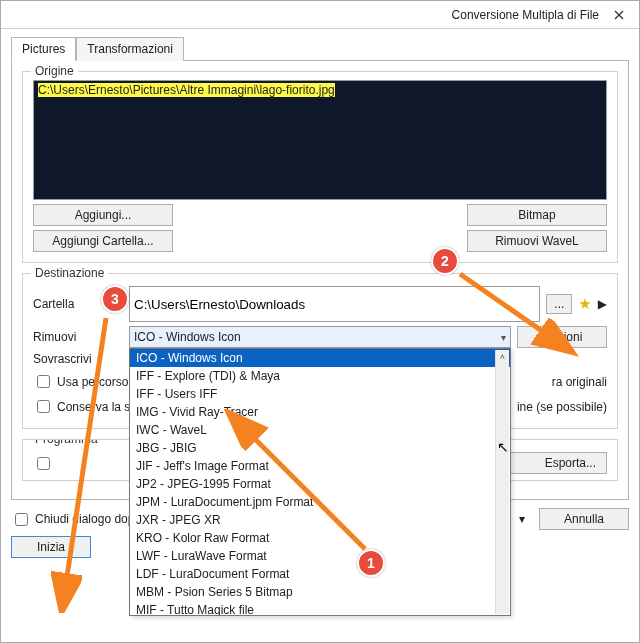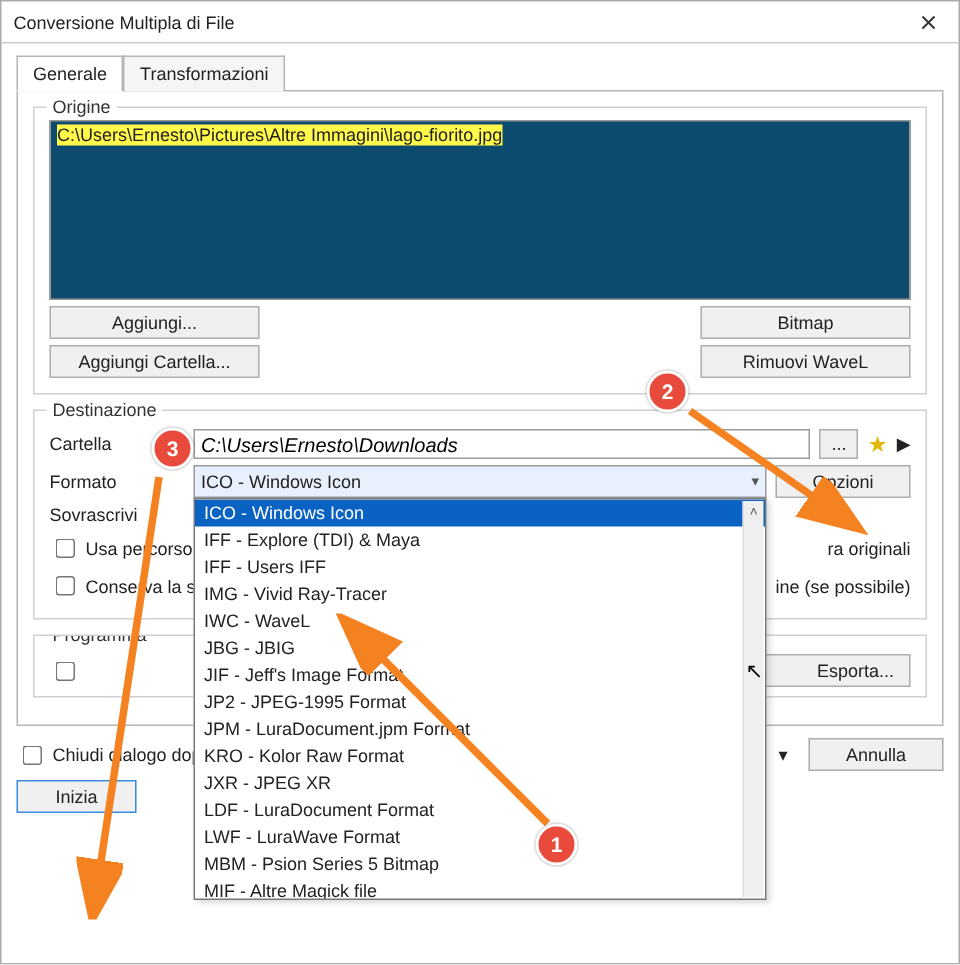--- a/index.html
+++ b/index.html
@@ -1,41 +1,41 @@
 <!DOCTYPE html>
 <html><head>
 <meta charset="utf-8">
 <style>
   * { box-sizing: border-box; }
   html, body { margin:0; padding:0; font-family: "Segoe UI", Tahoma, sans-serif; font-size:12px; background:#fff; color:#222; }
   .window { width:640px; height:643px; position:relative; border:1px solid #aaa; background:#fff; }
   .titlebar { height:28px; display:flex; align-items:center; padding-left:8px; border-bottom:1px solid #ccc; }
-  .titlebar-title { flex:1; }
+  .titlebar-title { flex:1;text-align:right; }
   .close-btn { width:40px; height:28px; display:flex; align-items:center; justify-content:center; font-size:14px; }
   .client { position:absolute; top:29px; left:0; right:0; bottom:0; padding:6px 10px 10px 10px; }
   
   .tabs { display:flex; gap:0; margin-bottom:0; }
   .tab { padding:4px 10px; border:1px solid #b5b5b5; border-bottom:none; background:#f5f5f5; position:relative; top:1px; }
   .tab.active { background:#fff; border-bottom:1px solid #fff; }
   .tab-body { border:1px solid #b5b5b5; padding:10px 10px 8px 10px; background:#fff; }
   
   .group { border:1px solid #d0d0d0; padding:8px 10px 10px 10px; margin-bottom:10px; position:relative; }
   .group-title { position:absolute; top:-8px; left:8px; background:#fff; padding:0 4px; color:#333; }
   
-  .origin-list { width:100%; height:120px; border:1px solid #9a9a9a; padding:2px 4px; overflow:auto; background:#0c4a6e; }
+  .origin-list { width:100%; height:120px; border:1px solid #9a9a9a; padding:2px 4px; overflow:auto; background:#0f172a; }
   .hl { background: #fff94a; }
   .origin-btnrow { display:flex; gap:8px; margin-top:4px; }
   .origin-btnrow .spacer { flex:1; }
   .btn { border:1px solid #adadad; background:#f0f0f0; padding:3px 10px; min-width:140px; text-align:center; cursor:pointer; }
   .btn-sm { min-width:26px; padding:2px 6px; }
   .btn-primary { border:1px solid #3a8be0; }
   
   .row { display:flex; align-items:center; gap:6px; margin:4px 0; }
   .lbl { width:90px; }
-  .txt { flex:1; border:1px solid #9a9a9a; padding:3px 4px; height:20px; background:#fff;font-style:italic; }
+  .txt { flex:1; border:1px solid #9a9a9a; padding:3px 4px; height:36px; background:#fff; }
   .combo-wrap { flex:1; position:relative; }
   .combo { width:100%; border:1px solid #9a9a9a; height:22px; background: #e8f0fe; padding:0 4px; display:flex; align-items:center; justify-content:space-between; }
   .combo .chev { font-size:10px; color:#555; }
   .combo-pop { position:absolute; top:22px; left:0; right:0; border:1px solid #777; background:#fff; z-index:50; max-height:268px; overflow:hidden; box-shadow:2px 2px 4px rgba(0,0,0,.15); }
   .combo-list { overflow:auto; height:100%; }
   .combo-item { padding:2px 6px; white-space:nowrap; }
   .combo-item.sel { background:#0a63c2; color:#fff; }
   .combo-scrollbar-mark { position:absolute; right:1px; top:1px; bottom:1px; width:14px; background:#efefef; border-left:1px solid #ddd; }
   .combo-scrollbar-mark .thumb-up { position:absolute; top:0; left:0; right:0; height:14px; display:flex; align-items:center; justify-content:center; font-size:9px; color:#555; }
   .chkrow { display:flex; gap:18px; align-items:center; margin-top:6px; }
@@ -64,21 +64,21 @@
     <div class="close-btn">
       <svg width="10" height="10" viewBox="0 0 10 10">
           <path d="M1 1 L9 9 M9 1 L1 9" stroke="#333" stroke-width="1.3"></path>
         </svg>
     </div>
   </div>
 
   <div class="client">
 
     <div class="tabs">
-      <div class="tab active">Generale</div>
+      <div class="tab active">Pictures</div>
       <div class="tab">Transformazioni</div>
     </div>
 
     <div class="tab-body">
 
       <div class="group">
         <span class="group-title">Origine</span>
         <div class="origin-list">
           <span class="hl">C:\Users\Ernesto\Pictures\Altre Immagini\lago-fiorito.jpg</span>
         </div>
@@ -99,44 +99,44 @@
 
         <div class="row">
           <span class="lbl">Cartella</span>
           <input class="txt" value="C:\Users\Ernesto\Downloads" style="">
           <div class="btn btn-sm">...</div>
           <span class="star">★</span>
           <span class="play">▶</span>
         </div>
 
         <div class="row">
-          <span class="lbl">Formato</span>
+          <span class="lbl">Rimuovi</span>
           <div class="combo-wrap">
             <div class="combo">
               <span>ICO - Windows Icon</span>
               <span class="chev">▾</span>
             </div>
 
             <div class="combo-pop">
               <div class="combo-list" id="combo-list">
                   <div class="combo-item sel">ICO - Windows Icon</div>
                   <div class="combo-item">IFF - Explore (TDI) &amp; Maya</div>
                   <div class="combo-item">IFF - Users IFF</div>
                   <div class="combo-item">IMG - Vivid Ray-Tracer</div>
                   <div class="combo-item">IWC - WaveL</div>
                   <div class="combo-item">JBG - JBIG</div>
                   <div class="combo-item">JIF - Jeff's Image Format</div>
                   <div class="combo-item">JP2 - JPEG-1995 Format</div>
                   <div class="combo-item">JPM - LuraDocument.jpm Format</div>
+                  <div class="combo-item">JXR - JPEG XR</div>
                   <div class="combo-item">KRO - Kolor Raw Format</div>
-                  <div class="combo-item">JXR - JPEG XR</div>
+                  <div class="combo-item">LWF - LuraWave Format</div>
                   <div class="combo-item">LDF - LuraDocument Format</div>
-                  <div class="combo-item">LWF - LuraWave Format</div>
                   <div class="combo-item">MBM - Psion Series 5 Bitmap</div>
-                  <div class="combo-item">MIF - Altre Magick file</div>
+                  <div class="combo-item">MIF - Tutto Magick file</div>
                 </div>
               <div class="combo-scrollbar-mark">
                 <div class="thumb-up">˄</div>
               </div>
             </div>
           </div>
           <div class="btn" style="min-width:90px;">Opzioni</div>
         </div>
 
         <div class="row">

